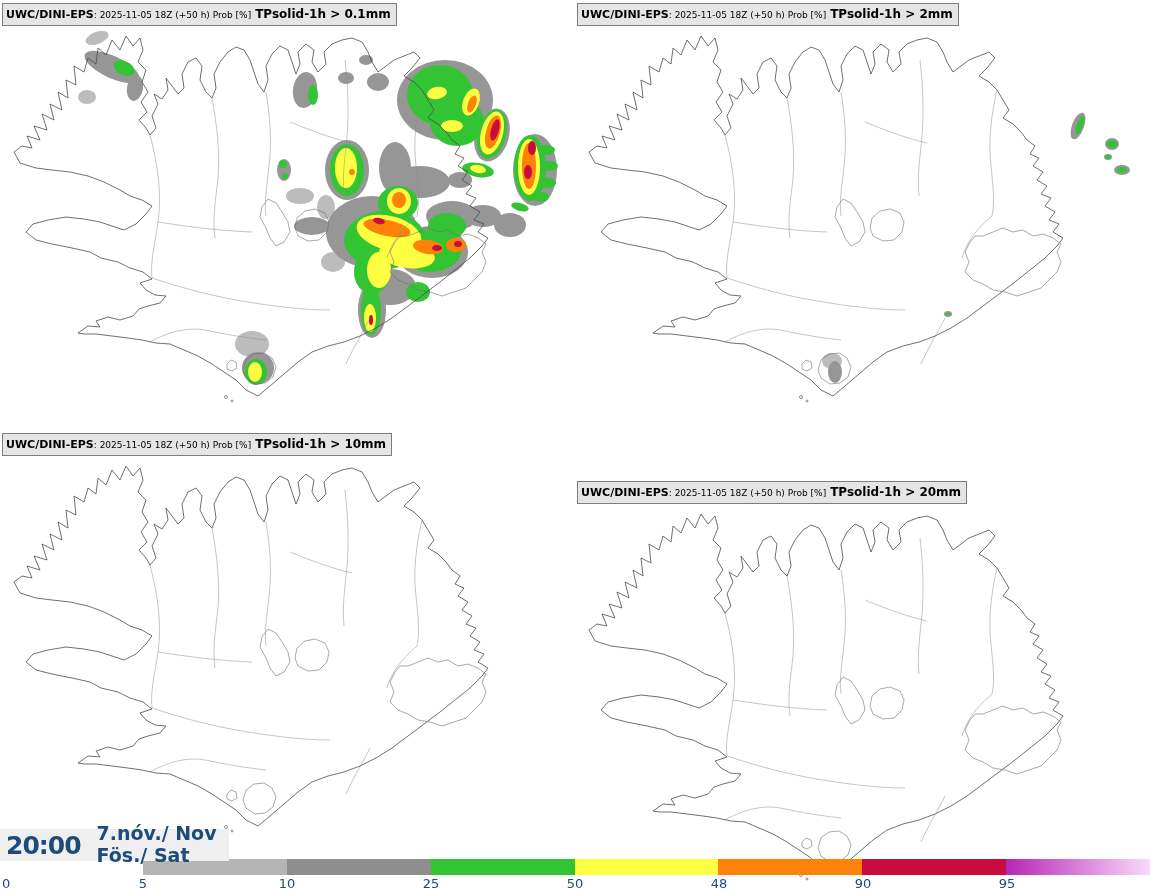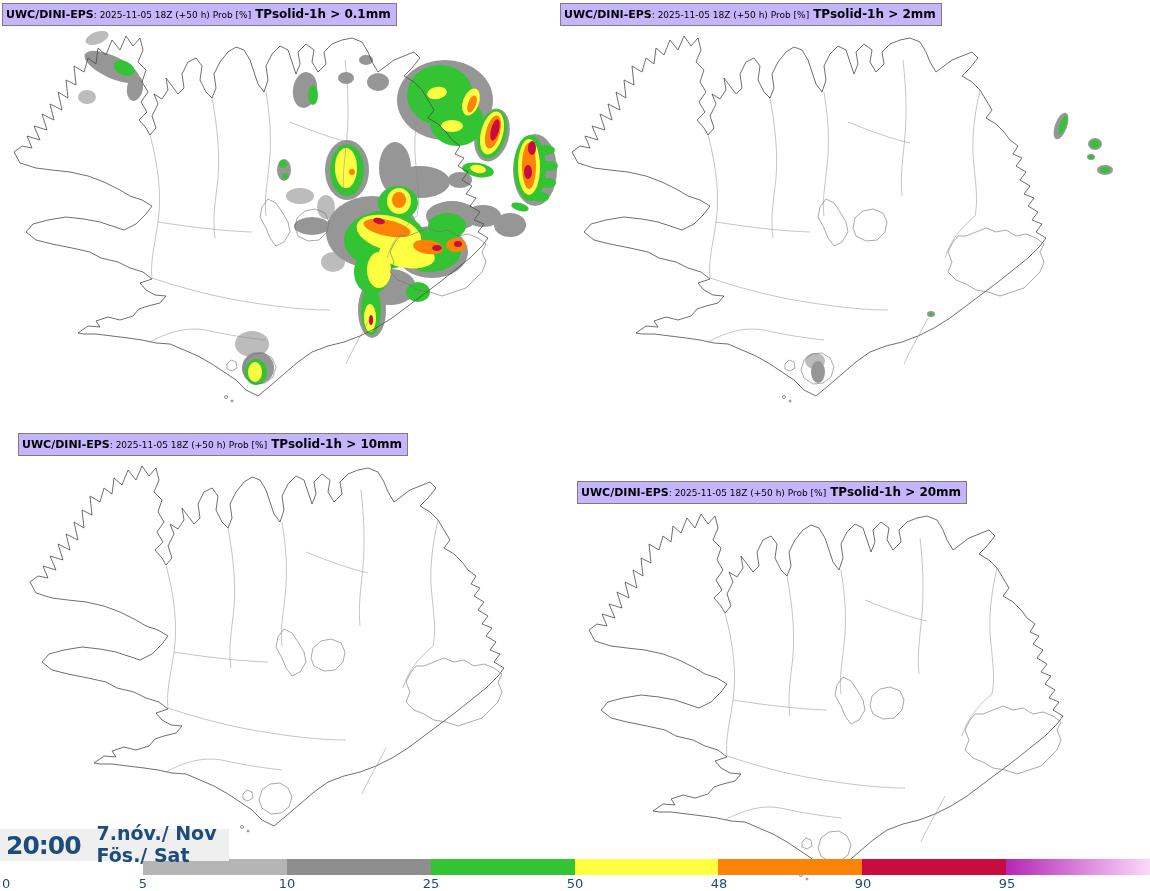--- a/index.html
+++ b/index.html
@@ -1,24 +1,24 @@
 <!DOCTYPE html>
 <html><head>
 <meta charset="utf-8">
 <style>
   html,body{margin:0;padding:0;width:1150px;height:891px;background:#ffffff;overflow:hidden;
     font-family:"DejaVu Sans","Liberation Sans",sans-serif;}
   #stage{position:relative;width:1150px;height:891px;background:#fff;}
   .panel{position:absolute;width:575px;height:430px;}
   #panel-tl{left:0;top:0;}
-  #panel-tr{left:558px;top:0;}
-  #panel-bl{left:16px;top:430px;}
+  #panel-tr{left:575px;top:0;}
+  #panel-bl{left:0;top:430px;}
   #panel-br{left:575px;top:430px;margin-top:48px;}
   .map-holder{position:absolute;left:0;top:0;width:575px;height:430px;}
-  .panel-title{position:absolute;left:2px;top:3px;background:#c4b5fd;border:1px solid #7d7d7d;
+  .panel-title{position:absolute;left:2px;top:3px;background:#e5e5e5;border:1px solid #7d7d7d;
     padding:1px 5px 2px 3px;white-space:nowrap;color:#000;line-height:15px;z-index:5;}
   .panel-title .model{font-weight:bold;font-size:11px;}
   .panel-title .meta{font-size:9px;margin:0 4px 0 0;}
   .panel-title .param{font-weight:bold;font-size:12px;}
   #clock{position:absolute;left:0;top:829px;height:32px;background:#efefef;
     display:flex;align-items:center;padding:0 12px 0 6px;gap:16px;z-index:6;}
   #clock .time{font-size:25px;font-weight:bold;color:#1d4c7c;letter-spacing:-1px;}
   #clock .dates{display:flex;flex-direction:column;justify-content:center;
     font-size:19px;font-weight:bold;color:#1d4c7c;line-height:1.15;}
   #colorbar{position:absolute;left:0;top:858px;width:1150px;height:33px;}

